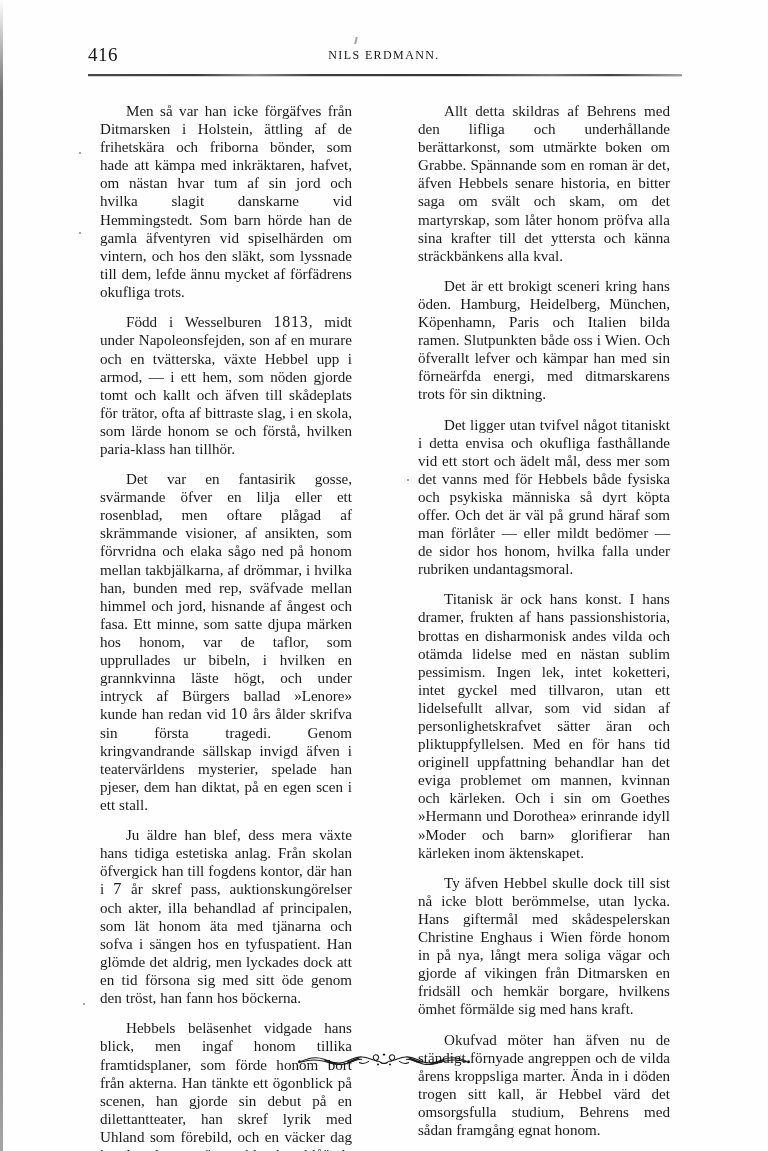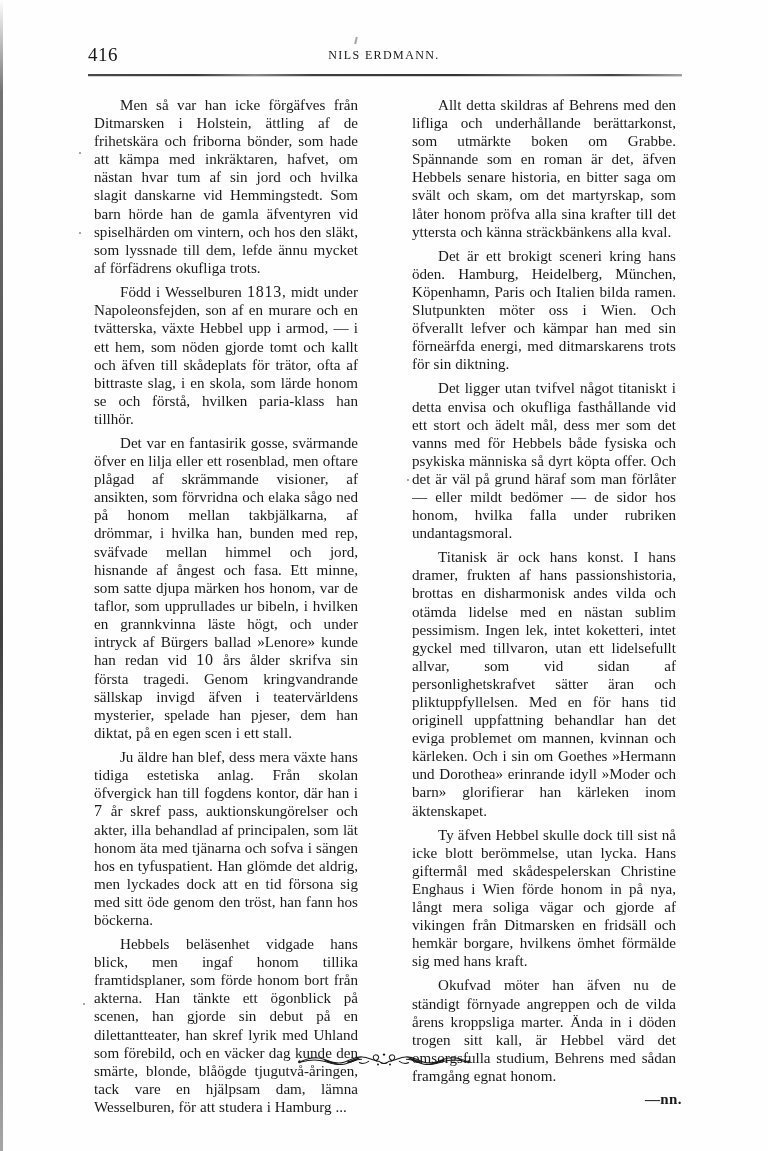--- a/index.html
+++ b/index.html
@@ -68,21 +68,21 @@
     left: 88px;
     top: 90px;
     width: 594px;
     display: flex;
     gap: 42px;
   }
   .column {
     width: 276px;
   }
   .column p {
-    margin: 6px;
+    margin: 12px;
     text-align: justify;
     text-justify: inter-word;
     font-size: 15.1px;
     line-height: 18.1px;
     text-indent: 26px;
     hyphens: manual;
     word-spacing: 0.2px;
   }
 
   
@@ -148,21 +148,21 @@
     <div class="column">
       <p>Men så var han icke förgäfves från Ditmarsken i Holstein, ättling af de frihetskära och friborna bönder, som hade att kämpa med inkräktaren, hafvet, om nästan hvar tum af sin jord och hvilka slagit danskarne vid Hemmingstedt. Som barn hörde han de gamla äfventyren vid spiselhärden om vintern, och hos den släkt, som lyssnade till dem, lefde ännu mycket af förfädrens okufliga trots.</p>
       <p>Född i Wesselburen <span class="osf">1813</span>, midt under Napoleonsfejden, son af en murare och en tvätterska, växte Hebbel upp i armod, — i ett hem, som nöden gjorde tomt och kallt och äfven till skådeplats för trätor, ofta af bittraste slag, i en skola, som lärde honom se och förstå, hvilken paria-klass han tillhör.</p>
       <p>Det var en fantasirik gosse, svärmande öfver en lilja eller ett rosenblad, men oftare plågad af skrämmande visioner, af ansikten, som förvridna och elaka sågo ned på honom mellan takbjälkarna, af drömmar, i hvilka han, bunden med rep, sväfvade mellan himmel och jord, hisnande af ångest och fasa. Ett minne, som satte djupa märken hos honom, var de taflor, som upprullades ur bibeln, i hvilken en grannkvinna läste högt, och under intryck af Bürgers ballad »Lenore» kunde han redan vid <span class="osf">10</span> års ålder skrifva sin första tragedi. Genom kringvandrande sällskap invigd äfven i teatervärldens mysterier, spelade han pjeser, dem han diktat, på en egen scen i ett stall.</p>
       <p>Ju äldre han blef, dess mera växte hans tidiga estetiska anlag. Från skolan öfvergick han till fogdens kontor, där han i <span class="osf">7</span> år skref pass, auktionskungörelser och akter, illa behandlad af principalen, som lät honom äta med tjänarna och sofva i sängen hos en tyfuspatient. Han glömde det aldrig, men lyckades dock att en tid försona sig med sitt öde genom den tröst, han fann hos böckerna.</p>
       <p>Hebbels beläsenhet vidgade hans blick, men ingaf honom tillika framtidsplaner, som förde honom bort från akterna. Han tänkte ett ögonblick på scenen, han gjorde sin debut på en dilettantteater, han skref lyrik med Uhland som förebild, och en väcker dag kunde den smärte, blonde, blåögde tjugutvå-åringen, tack vare en hjälpsam dam, lämna Wesselburen, för att studera i Hamburg ...</p>
     </div>
 
     <div class="column">
       <p>Allt detta skildras af Behrens med den lifliga och underhållande berättarkonst, som utmärkte boken om Grabbe. Spännande som en roman är det, äfven Hebbels senare historia, en bitter saga om svält och skam, om det martyrskap, som låter honom pröfva alla sina krafter till det yttersta och känna sträckbänkens alla kval.</p>
-      <p>Det är ett brokigt sceneri kring hans öden. Hamburg, Heidelberg, München, Köpenhamn, Paris och Italien bilda ramen. Slutpunkten möter oss i Wien. Och öfverallt lefver och kämpar han med sin förneärfda energi, med ditmarskarens trots för sin diktning.</p>
+      <p>Det är ett brokigt sceneri kring hans öden. Hamburg, Heidelberg, München, Köpenhamn, Paris och Italien bilda ramen. Slutpunkten både oss i Wien. Och öfverallt lefver och kämpar han med sin förneärfda energi, med ditmarskarens trots för sin diktning.</p>
       <p>Det ligger utan tvifvel något titaniskt i detta envisa och okufliga fasthållande vid ett stort och ädelt mål, dess mer som det vanns med för Hebbels både fysiska och psykiska människa så dyrt köpta offer. Och det är väl på grund häraf som man förlåter — eller mildt bedömer — de sidor hos honom, hvilka falla under rubriken undantagsmoral.</p>
       <p>Titanisk är ock hans konst. I hans dramer, frukten af hans passionshistoria, brottas en disharmonisk andes vilda och otämda lidelse med en nästan sublim pessimism. Ingen lek, intet koketteri, intet gyckel med tillvaron, utan ett lidelsefullt allvar, som vid sidan af personlighetskrafvet sätter äran och pliktuppfyllelsen. Med en för hans tid originell uppfattning behandlar han det eviga problemet om mannen, kvinnan och kärleken. Och i sin om Goethes »Hermann und Dorothea» erinrande idyll »Moder och barn» glorifierar han kärleken inom äktenskapet.</p>
       <p>Ty äfven Hebbel skulle dock till sist nå icke blott berömmelse, utan lycka. Hans giftermål med skådespelerskan Christine Enghaus i Wien förde honom in på nya, långt mera soliga vägar och gjorde af vikingen från Ditmarsken en fridsäll och hemkär borgare, hvilkens ömhet förmälde sig med hans kraft.</p>
       <p>Okufvad möter han äfven nu de ständigt förnyade angreppen och de vilda årens kroppsliga marter. Ända in i döden trogen sitt kall, är Hebbel värd det omsorgsfulla studium, Behrens med sådan framgång egnat honom.</p>
       <div class="signature">—nn.</div>
     </div>
 
   </div>
 
   <div class="ornament">

